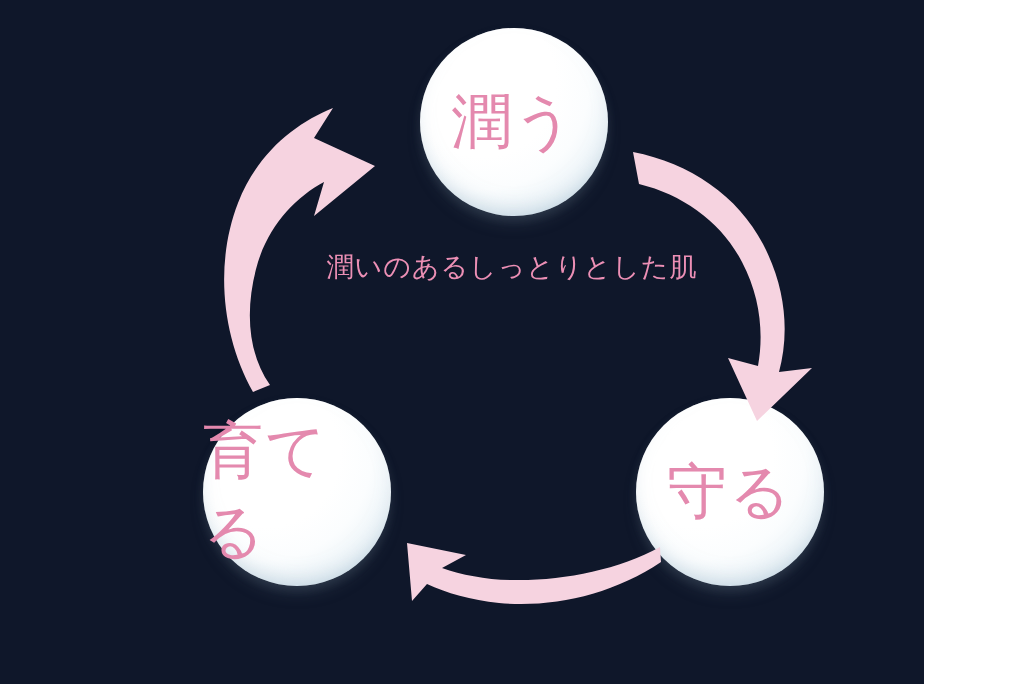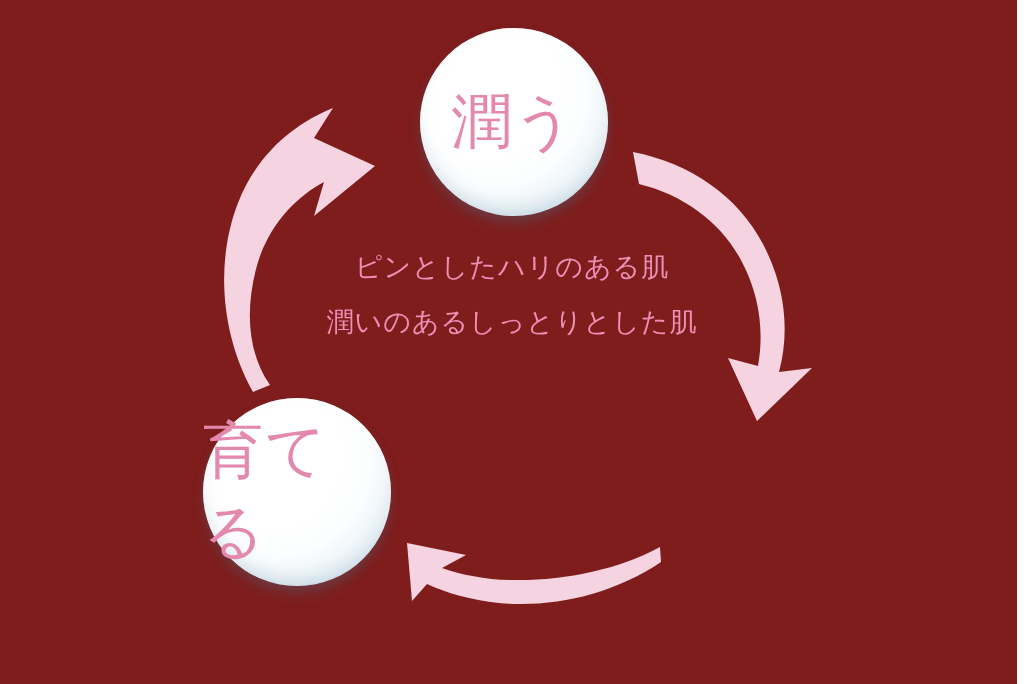--- a/index.html
+++ b/index.html
@@ -5,23 +5,23 @@
   html, body {
     margin: 0;
     padding: 0;
     background: #ffffff;
   }
   body {
     font-family: "Liberation Serif", "DejaVu Serif", serif;
   }
   #stage {
     position: relative;
-    width: 1017px;
+    width: 924px;
     height: 684px;
-    background: #7f1d1d;
+    background: #0f172a;
     overflow: hidden;
   }
 
   
   .sphere {
     position: absolute;
     border-radius: 50%;
     background:
       radial-gradient(circle at 34% 30%,
         #ffffff 0%,
@@ -151,19 +151,21 @@
   </svg>
 
   <div class="sphere" id="sphere-top">
     <div class="sphere-label">潤う</div>
   </div>
 
   <div class="sphere" id="sphere-left">
     <div class="sphere-label">育てる</div>
   </div>
 
+  <div class="sphere" id="sphere-right">
+    <div class="sphere-label">守る</div>
+  </div>
 
   <div id="center-text">
-    <div class="line">ピンとしたハリのある肌</div>
     <div class="line">潤いのあるしっとりとした肌</div>
   </div>
 
 </div>
 
 </body></html>

